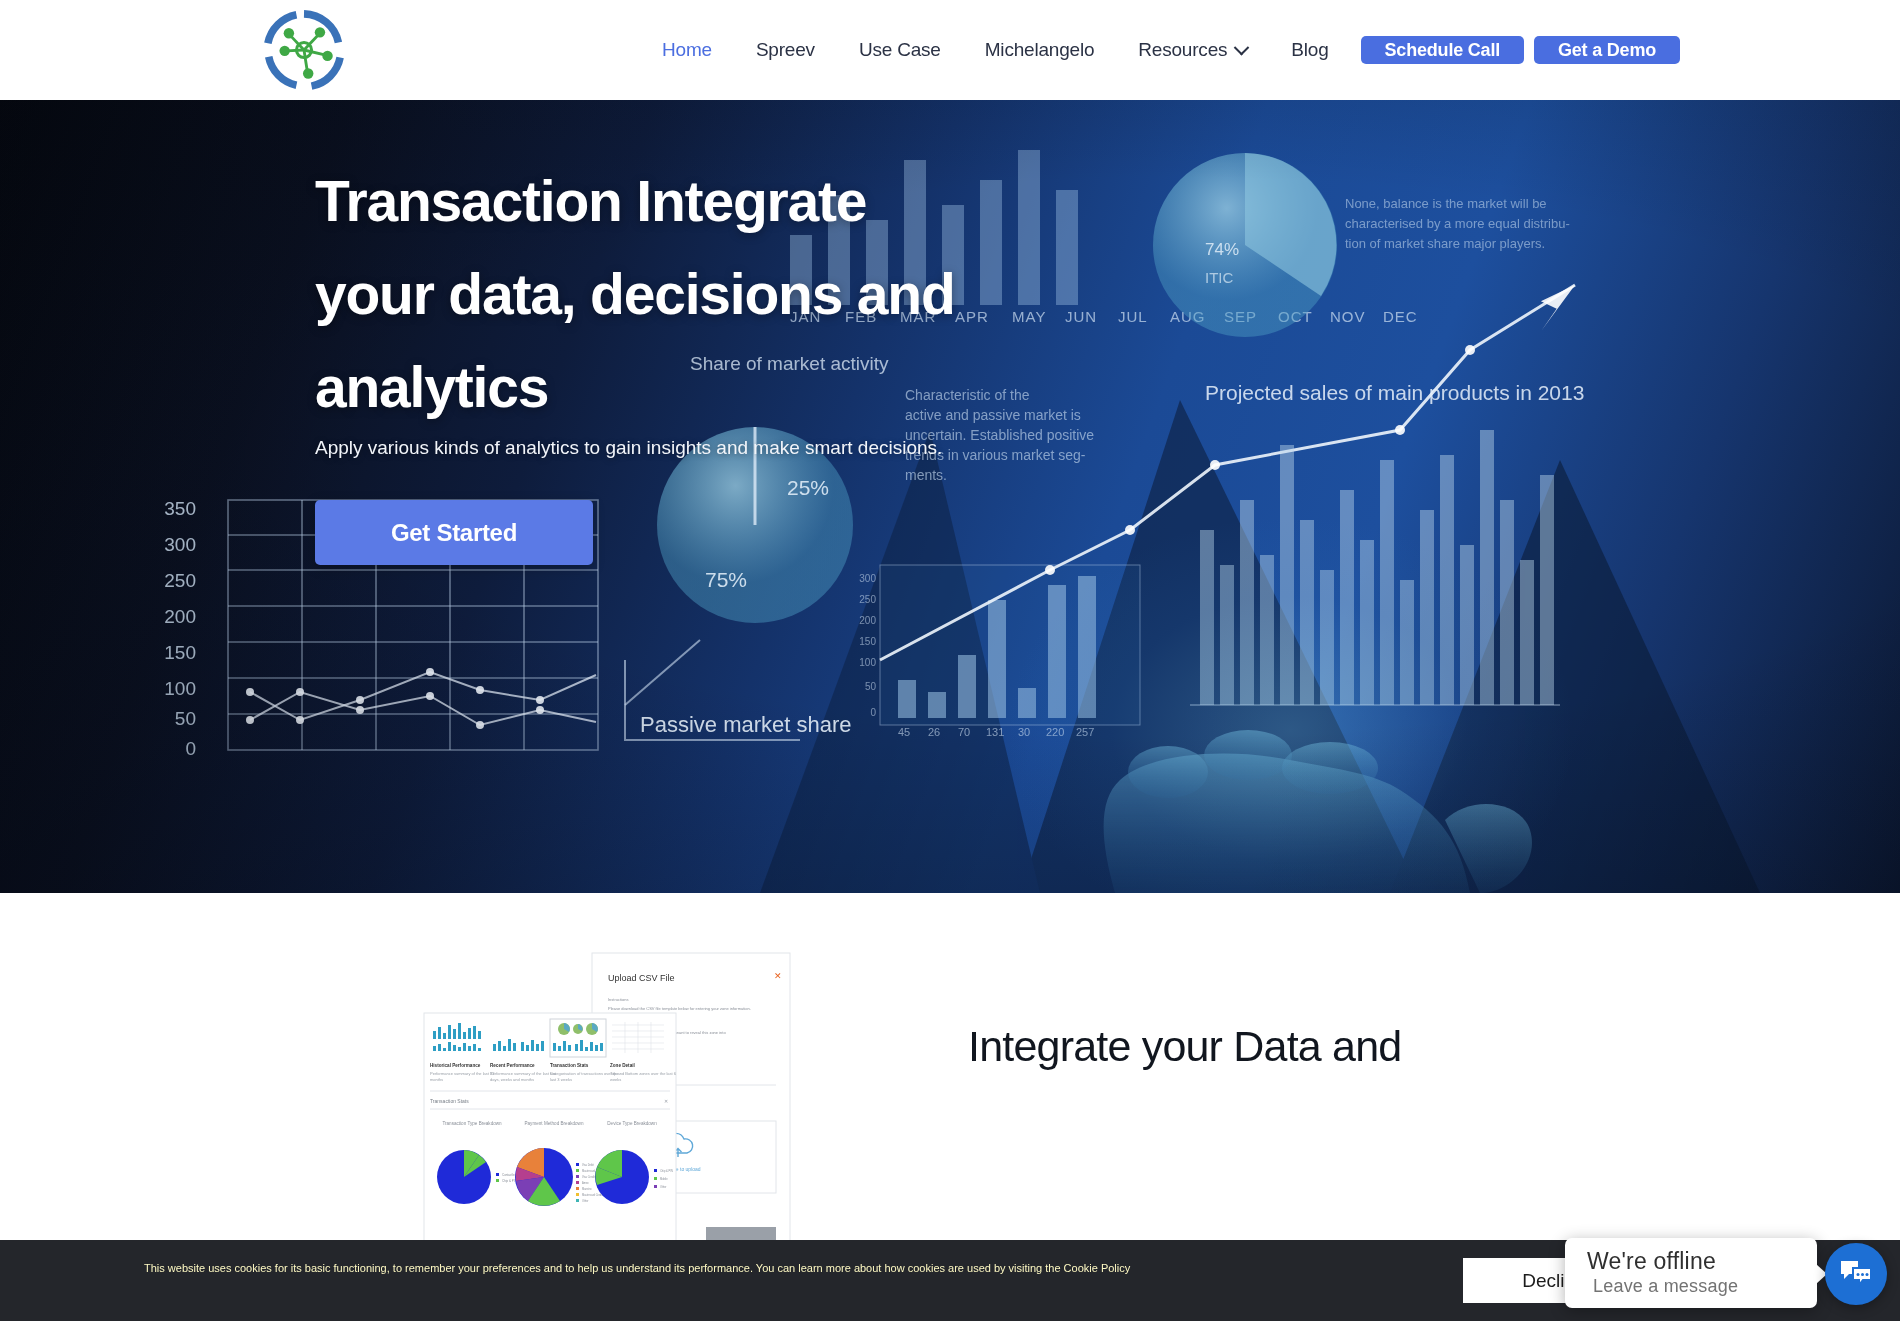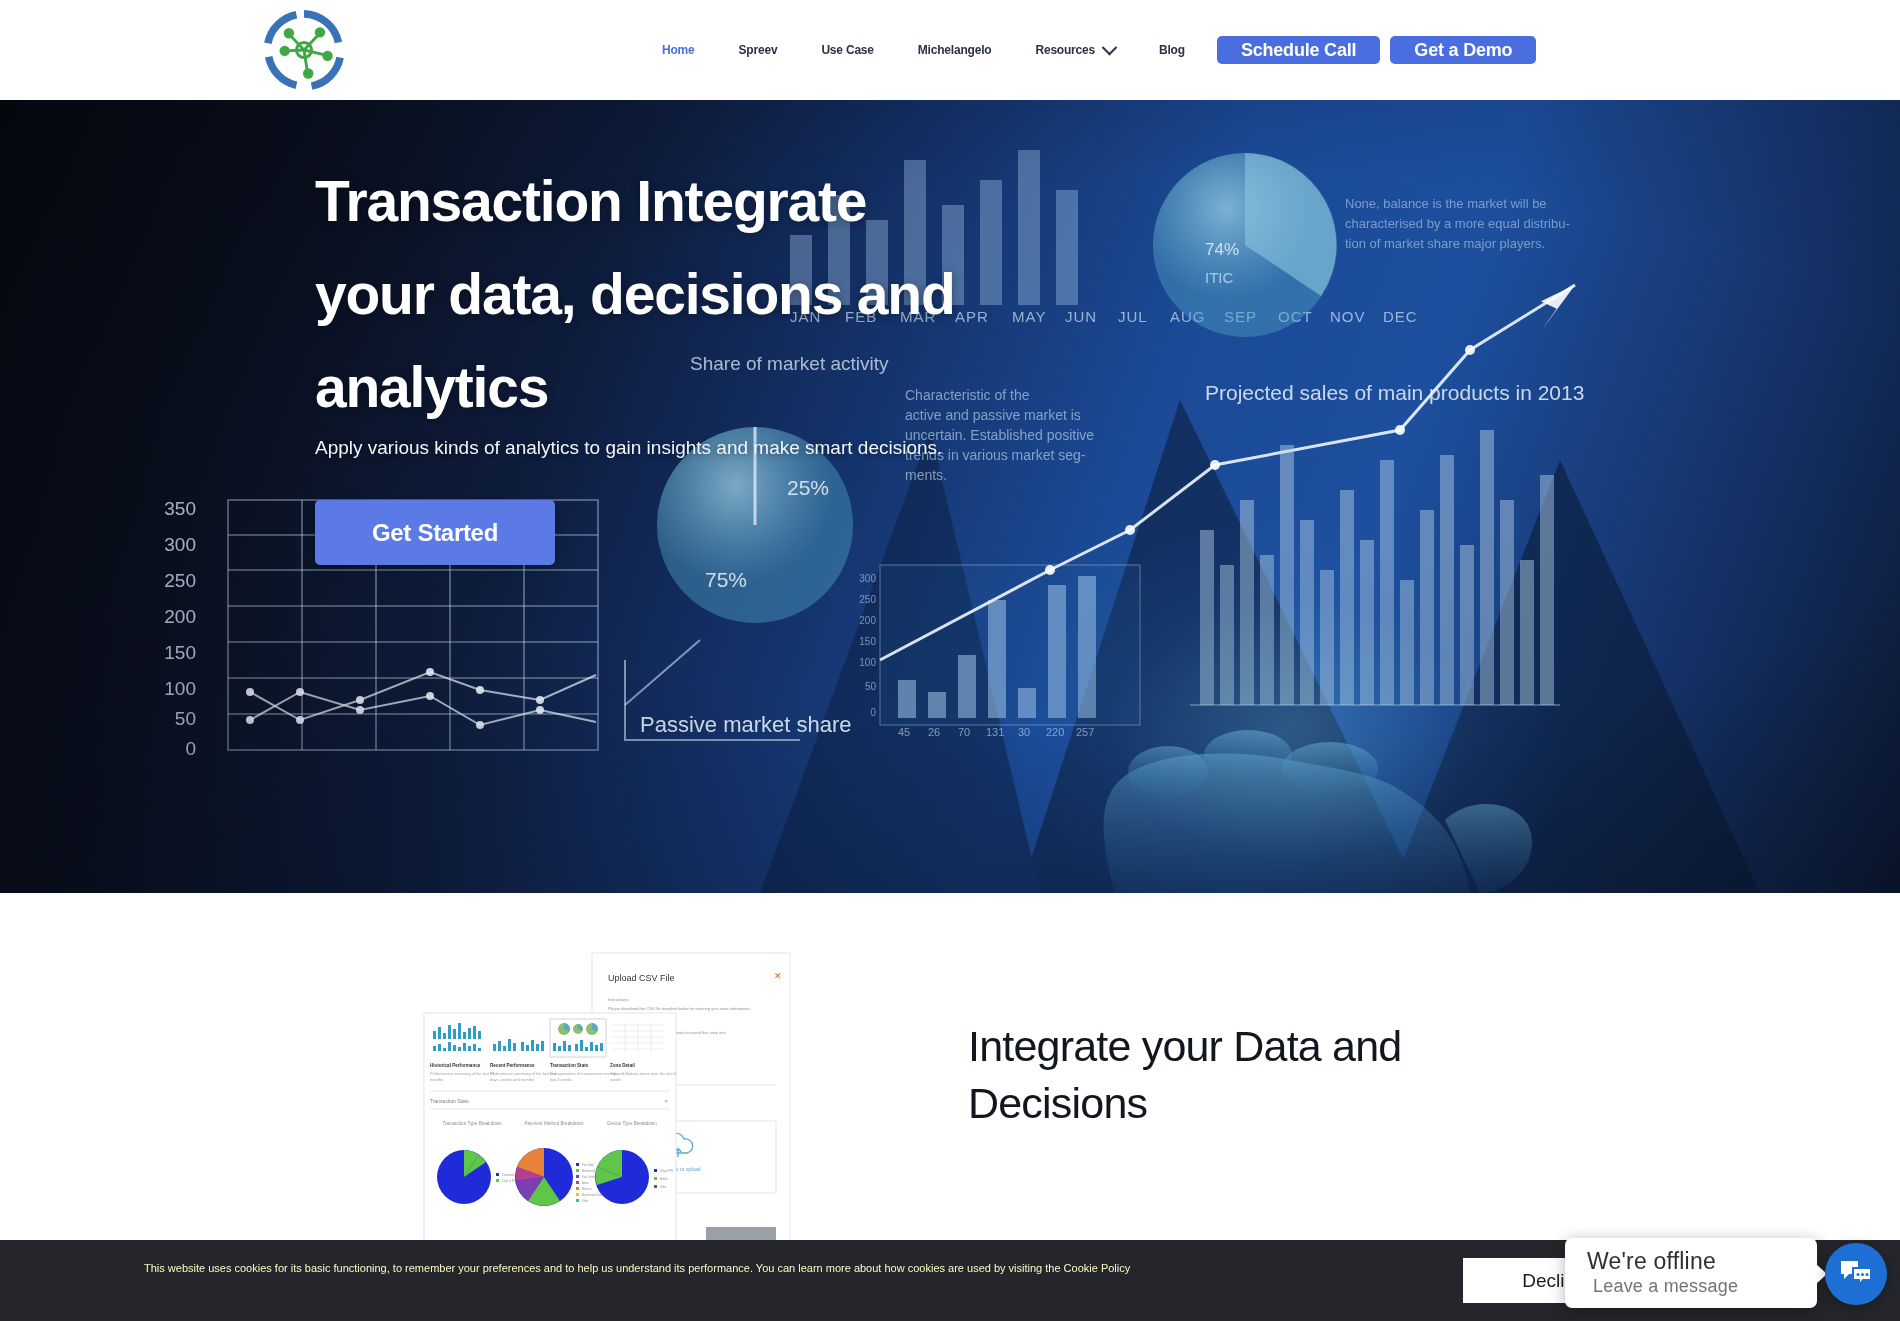--- a/index.html
+++ b/index.html
@@ -31,22 +31,22 @@
   .nav {
     position: absolute;
     left: 640px;
     top: 0;
     height: 100px;
     display: flex;
     align-items: center;
     gap: 0px;
   }
   .nav-item {
-    font-size: 12px;
-    font-weight: 700;
+    font-size: 19px;
+    font-weight: 400;
     color: #2b3245;
     letter-spacing: -0.2px;
     padding: 0 22px;
     white-space: nowrap;
     cursor: pointer;
     display: flex;
     align-items: center;
     gap: 9px;
   }
   .nav-item.active { color: #4b6ee0; }
@@ -130,21 +130,21 @@
     line-height: 28px;
     font-weight: 400;
     text-shadow: 0 1px 6px rgba(0,0,0,0.4);
     white-space: nowrap;
   }
   .cta {
     margin-top: 38px;
     display: inline-flex;
     align-items: center;
     justify-content: center;
-    width: 240px; height: 65px;
+    width: 278px; height: 65px;
     border-radius: 5px;
     background: #5b7ae6;
     color: #ffffff;
     font-size: 24px;
     font-weight: 700;
     letter-spacing: -0.3px;
     cursor: pointer;
     border: none;
     box-shadow: 0 3px 12px rgba(0,0,0,0.25);
     font-family: "Liberation Sans", sans-serif;
@@ -728,21 +728,20 @@
               <text x="240" y="243">Other</text>
             </g>
           </g>
         </g>
       </svg>
     </div>
 
     <div class="s2-text">
       <h2 class="s2-title">
         <div>Integrate your Data and</div>
-        <div>Decisions</div>
       </h2>
     </div>
   </div>
 
   <div class="cookiebar">
     <div class="cookie-text">
       <span>This website uses cookies for its basic functioning, to remember your preferences and to help us understand its performance. You can learn</span>
       <span>more about how cookies are used by visiting the Cookie Policy</span>
     </div>
   </div>

